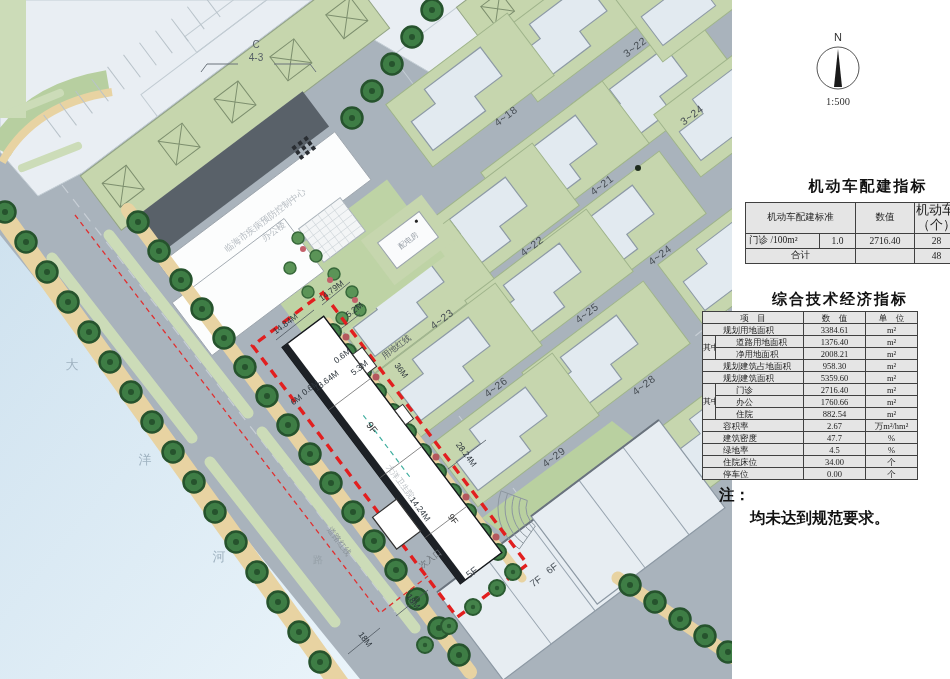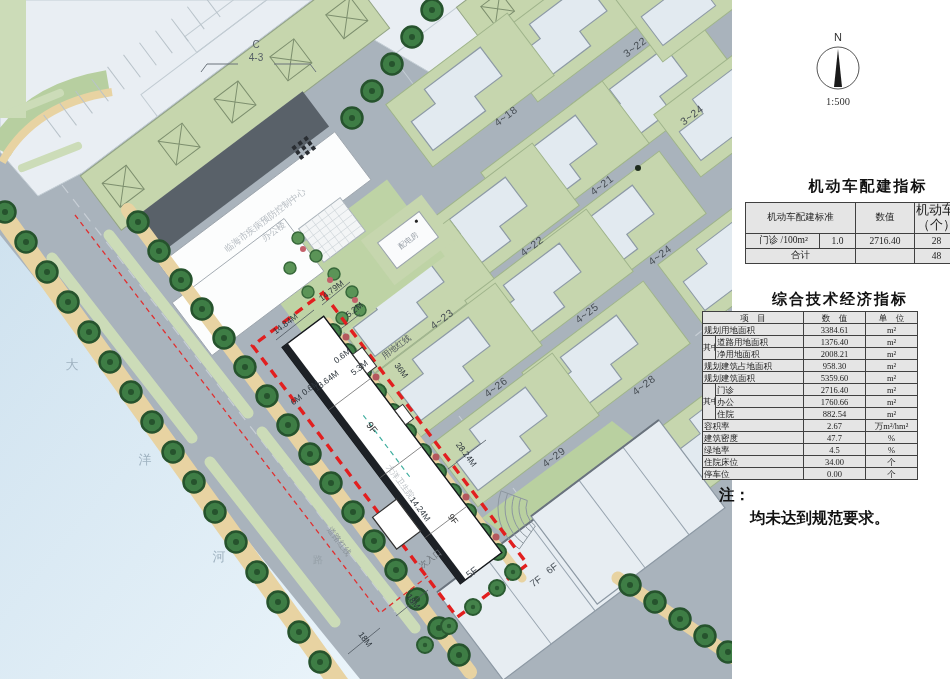--- a/index.html
+++ b/index.html
@@ -11,26 +11,26 @@
   .rl{font-size:8.5px;text-anchor:middle;}
   .riv{font-size:13px;fill:#9fb2c0;text-anchor:middle;}
   .tbl-title{position:absolute;width:216px;text-align:center;color:#111;
     font-family:"Liberation Serif",serif;font-weight:bold;font-size:15px;letter-spacing:2px;}
   .tbl{position:absolute;border-collapse:collapse;table-layout:fixed;background:#e5e5e5;
     font-family:Liberation Serif, serif;color:#1c1c1c;border:1.5px solid #333;margin-left:12px;}
   .tbl td{border:1px solid #404040;text-align:center;padding:0 1px;overflow:hidden;white-space:nowrap;}
   .t1{left:733px;top:202px;width:213px;font-size:9.5px;}
   .t1 td{height:14px;}
   .t1 tr.hd td{height:27px;}
-  .t1 td.nm{text-align:center;padding-left:3px;}
+  .t1 td.nm{text-align:left;padding-left:3px;}
   .t1 .small{font-size:13px;line-height:1.15;}
   .red{color:#cc1111;}
   .t2{left:690px;top:311px;width:215px;font-size:8.5px;}
   .t2 td{height:11px;line-height:10px;}
-  .t2 td.item{text-align:left;padding-left:1px;}
+  .t2 td.item{text-align:left;padding-left:20px;}
   .t2 td.grp{font-size:8px;line-height:9px;padding:0;}
   .note{position:absolute;left:719px;top:483px;width:228px;display:flex;
     font-family:"Liberation Serif",serif;font-size:15.5px;font-weight:600;color:#111;line-height:1.5;}
   .compass{position:absolute;left:802px;top:26px;}
   .compass .n{font-size:11px;fill:#333;text-anchor:middle;}
   .compass .sc{font-size:10.5px;fill:#333;text-anchor:middle;font-family:"Liberation Serif",serif;}
 </style>
 </head>
 <body>
 

